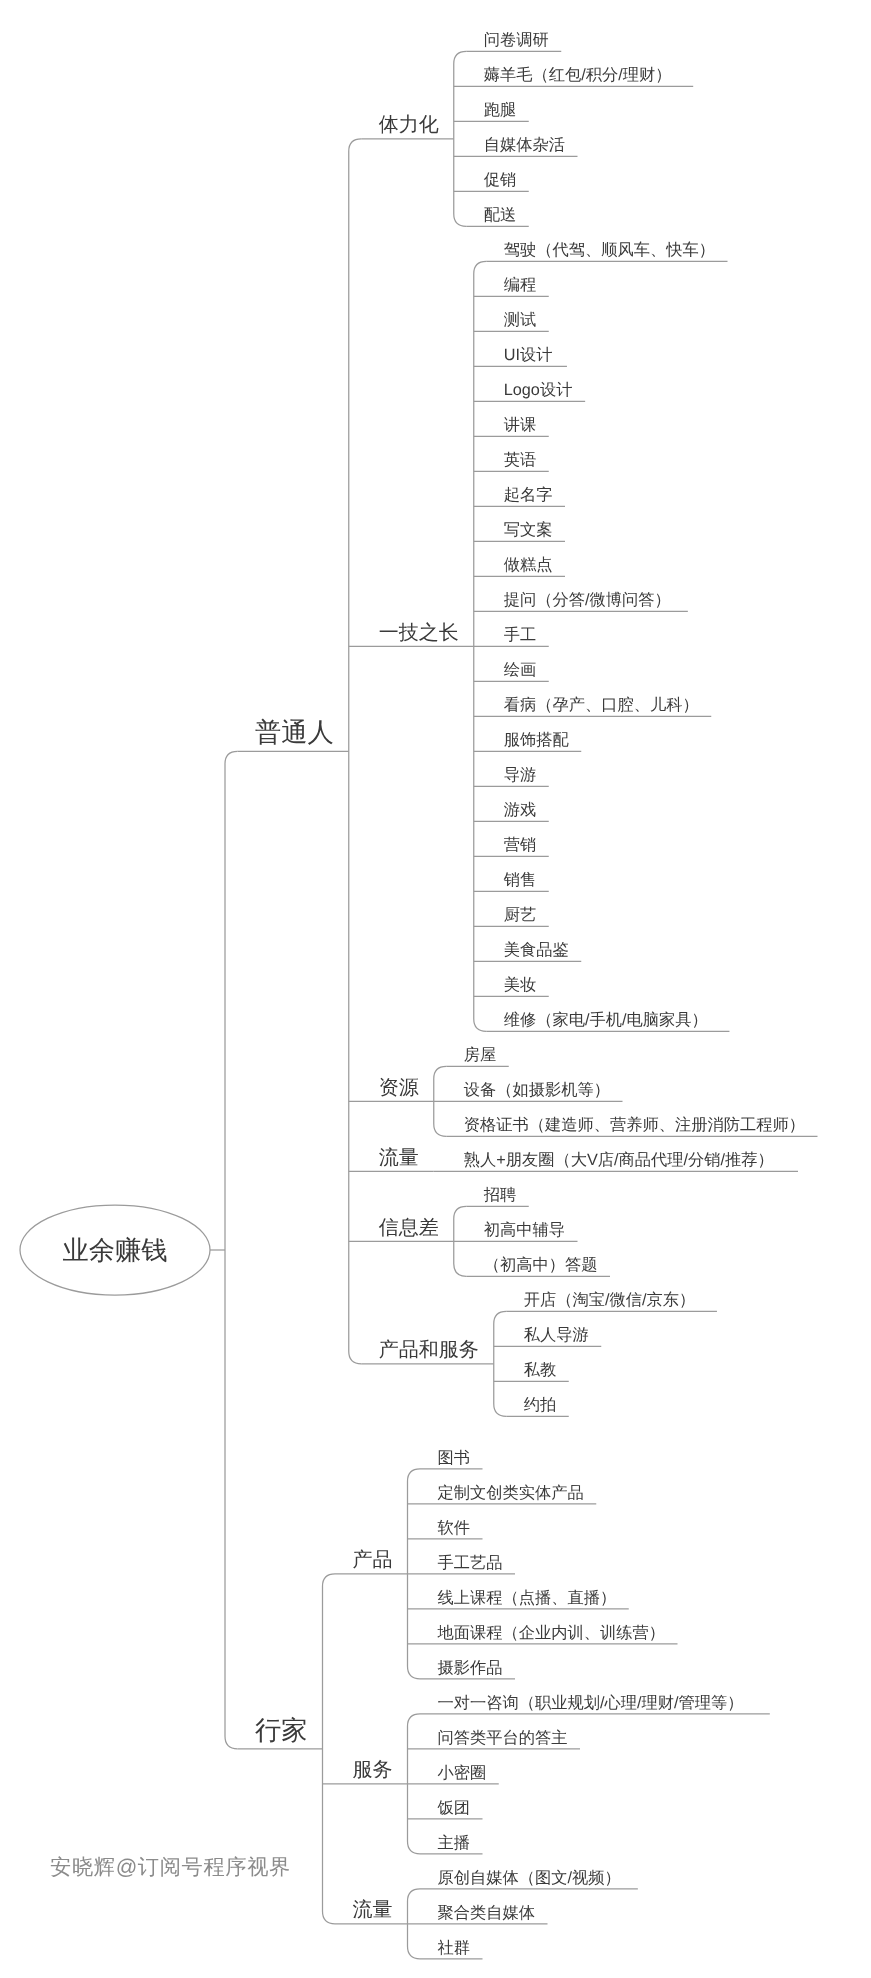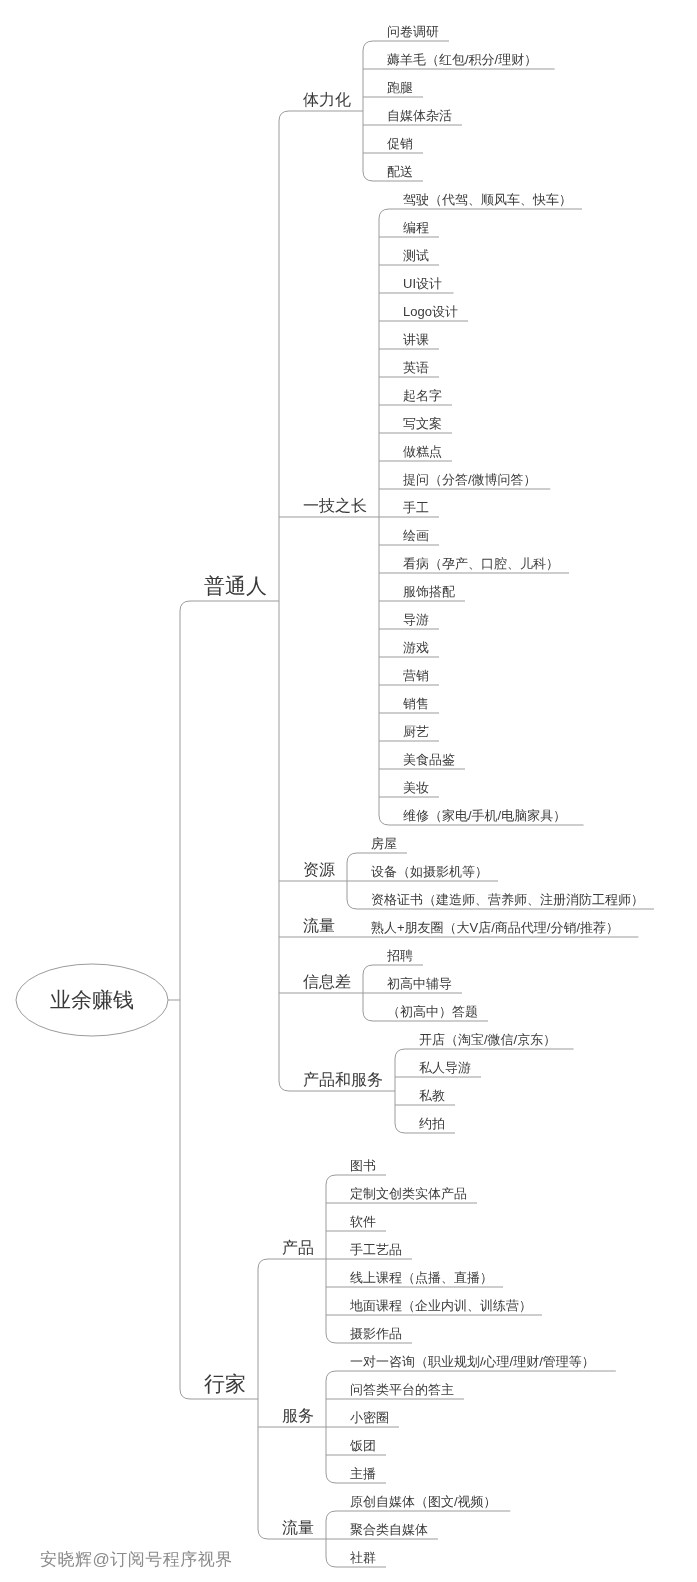--- a/index.html
+++ b/index.html
@@ -17,21 +17,21 @@
   #mindmap-wrap {
     position: absolute;
     left: 0;
     top: 0;
     width: 697px;
     height: 1582px;
   }
   #watermark {
     position: absolute;
     left: 40px;
-    top: 1548px;
+    top: 1482px;
     font-size: 17px;
     letter-spacing: 0.5px;
     color: #8b8b8b;
     white-space: nowrap;
   }
   svg text {
     font-family: "Liberation Sans", "DejaVu Sans", sans-serif;
     cursor: default;
   }
 </style>

